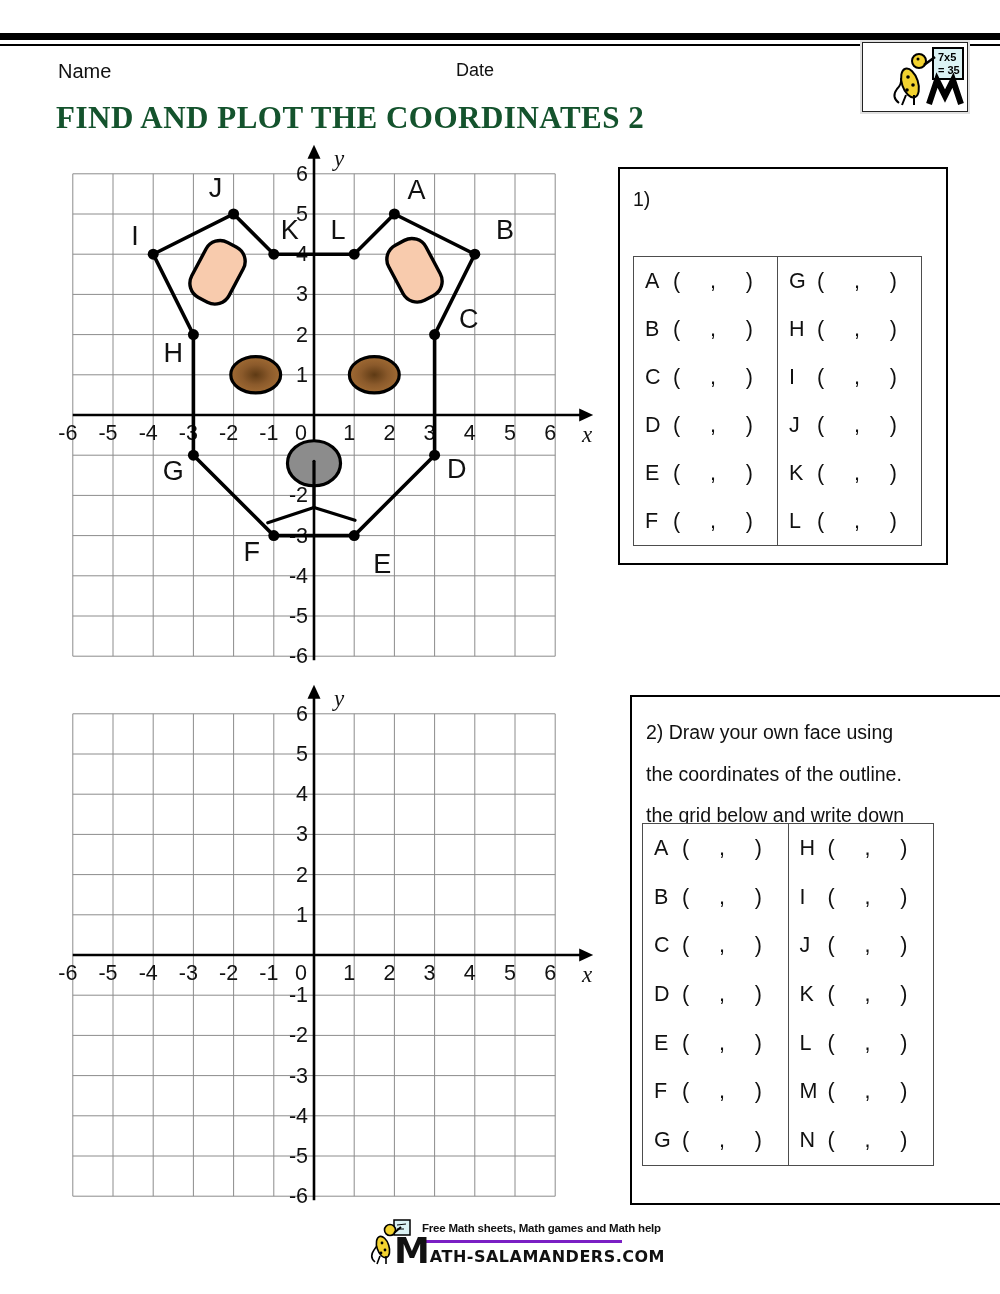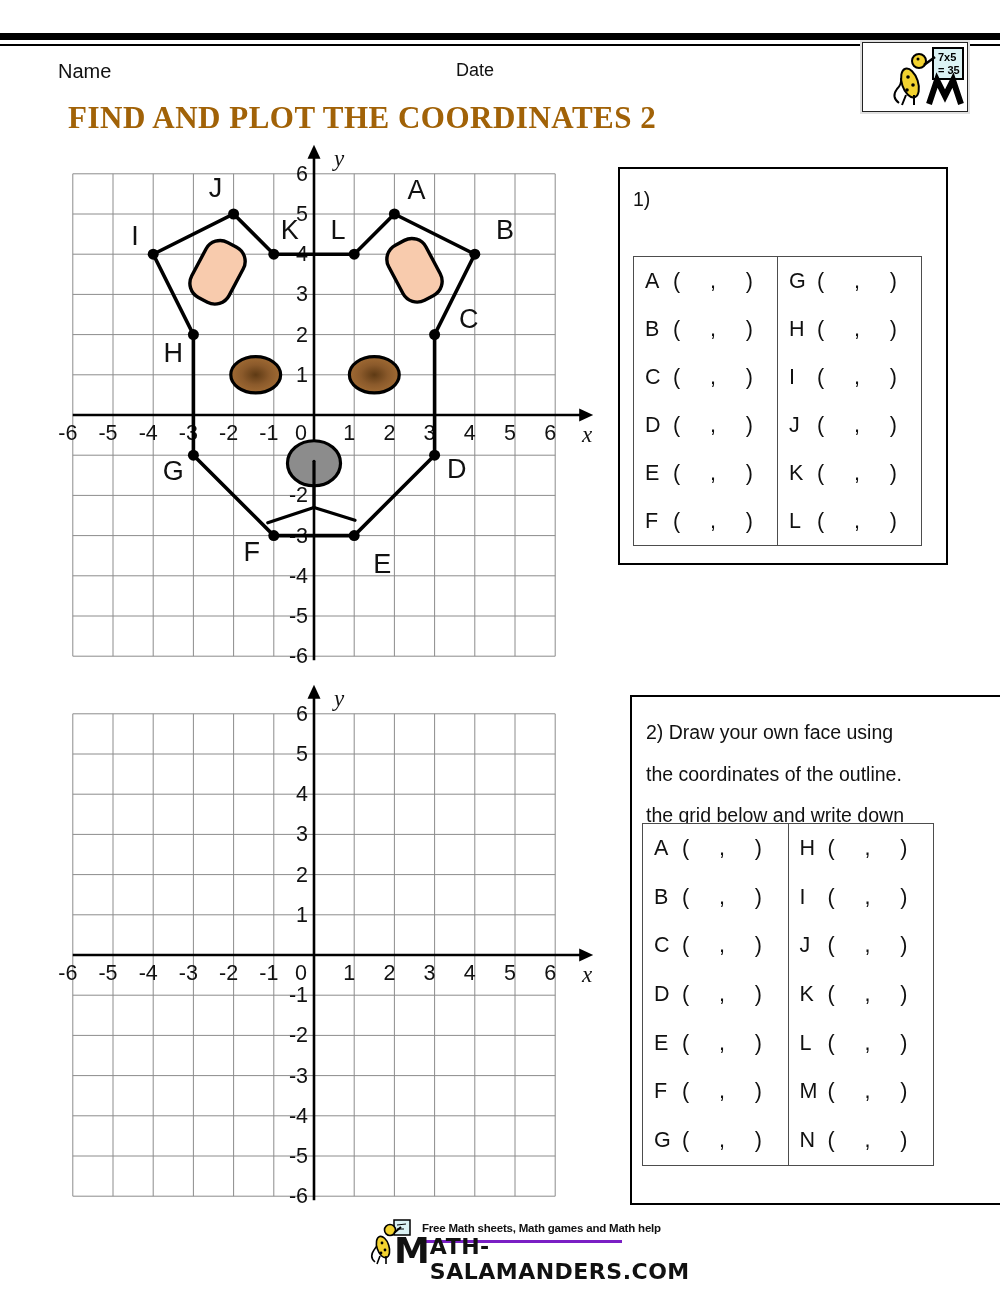--- a/index.html
+++ b/index.html
@@ -39,21 +39,21 @@
   .crow{flex:1;display:flex;align-items:center;padding-left:11px;font-size:21.5px;}
   .cletter{display:inline-block;width:28px;}
   .cblank{white-space:pre;}
 
   .footer{position:absolute;left:368px;top:1216px;width:330px;height:62px;}
   .footer-sal{position:absolute;left:0;top:2px;}
   .footer-tagline{position:absolute;left:54px;top:6px;font-size:11.5px;font-weight:bold;letter-spacing:-.2px;}
   .footer-underline{position:absolute;left:54px;top:24px;width:200px;height:3px;background:#7A1FC4;}
   .footer-site{position:absolute;left:26px;top:18px;display:flex;align-items:flex-start;}
   .footer-m{font-size:36px;font-weight:bold;font-family:"DejaVu Sans",sans-serif;line-height:34px;}
-  .footer-rest{font-size:22px;font-weight:bold;letter-spacing:.5px;margin-top:0;font-family:"DejaVu Sans",sans-serif;}
+  .footer-rest{font-size:16px;font-weight:bold;letter-spacing:.5px;margin-top:13px;font-family:"DejaVu Sans",sans-serif;}
 </style>
 </head>
 <body>
 
 <div class="page">
 
   <div class="topbar"></div>
   <div class="topbar2"></div>
 
   <span class="name-label">Name</span>
@@ -70,21 +70,21 @@
       <circle cx="30" cy="16" r="7" fill="#F2D230" stroke="#000" stroke-width="2"></circle>
       <path d="M35 20 L46 12" stroke="#000" stroke-width="2.5"></path>
       <path d="M17 50 L13 60 M25 50 L25 60" stroke="#000" stroke-width="2"></path>
       <circle cx="19" cy="32" r="1.8"></circle>
       <circle cx="24" cy="40" r="1.8"></circle>
       <circle cx="18" cy="45" r="1.8"></circle>
       <circle cx="29" cy="14" r="1.5"></circle>
     </svg>
   </div>
 
-  <h1 class="title" style="color: #a16207; margin-left: 12px;">FIND AND PLOT THE COORDINATES 2</h1>
+  <h1 class="title" style="color: #14532d;">FIND AND PLOT THE COORDINATES 2</h1>
 
   <div id="grid1" class="grid-svg"><svg width="545" height="528" viewBox="0 0 545 528">
         <line x1="17.799999999999983" y1="30.799999999999983" x2="17.799999999999983" y2="513.2" stroke="#8C8C8C" stroke-width="1"></line>
         <line x1="58" y1="30.799999999999983" x2="58" y2="513.2" stroke="#8C8C8C" stroke-width="1"></line>
         <line x1="98.19999999999999" y1="30.799999999999983" x2="98.19999999999999" y2="513.2" stroke="#8C8C8C" stroke-width="1"></line>
         <line x1="138.39999999999998" y1="30.799999999999983" x2="138.39999999999998" y2="513.2" stroke="#8C8C8C" stroke-width="1"></line>
         <line x1="178.6" y1="30.799999999999983" x2="178.6" y2="513.2" stroke="#8C8C8C" stroke-width="1"></line>
         <line x1="218.8" y1="30.799999999999983" x2="218.8" y2="513.2" stroke="#8C8C8C" stroke-width="1"></line>
         <line x1="259" y1="30.799999999999983" x2="259" y2="513.2" stroke="#8C8C8C" stroke-width="1"></line>
         <line x1="299.2" y1="30.799999999999983" x2="299.2" y2="513.2" stroke="#8C8C8C" stroke-width="1"></line>

